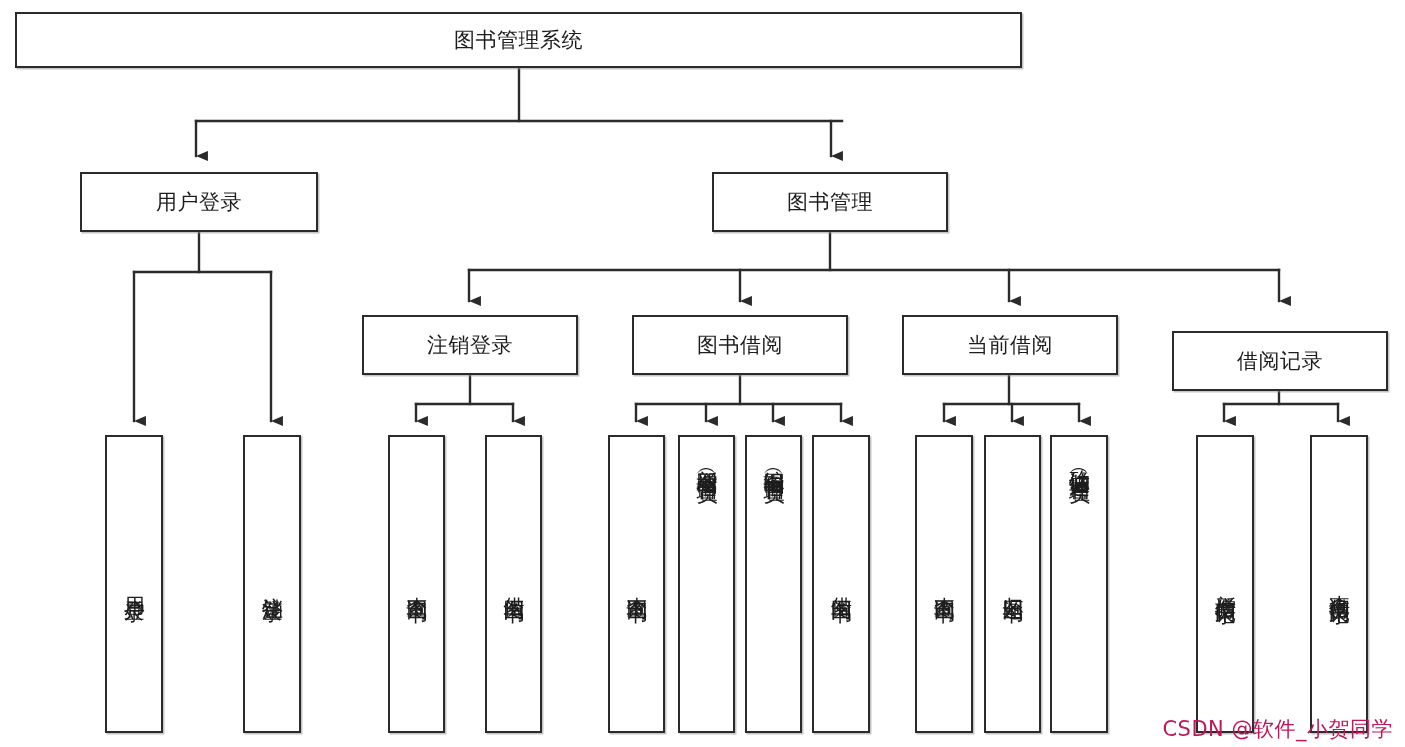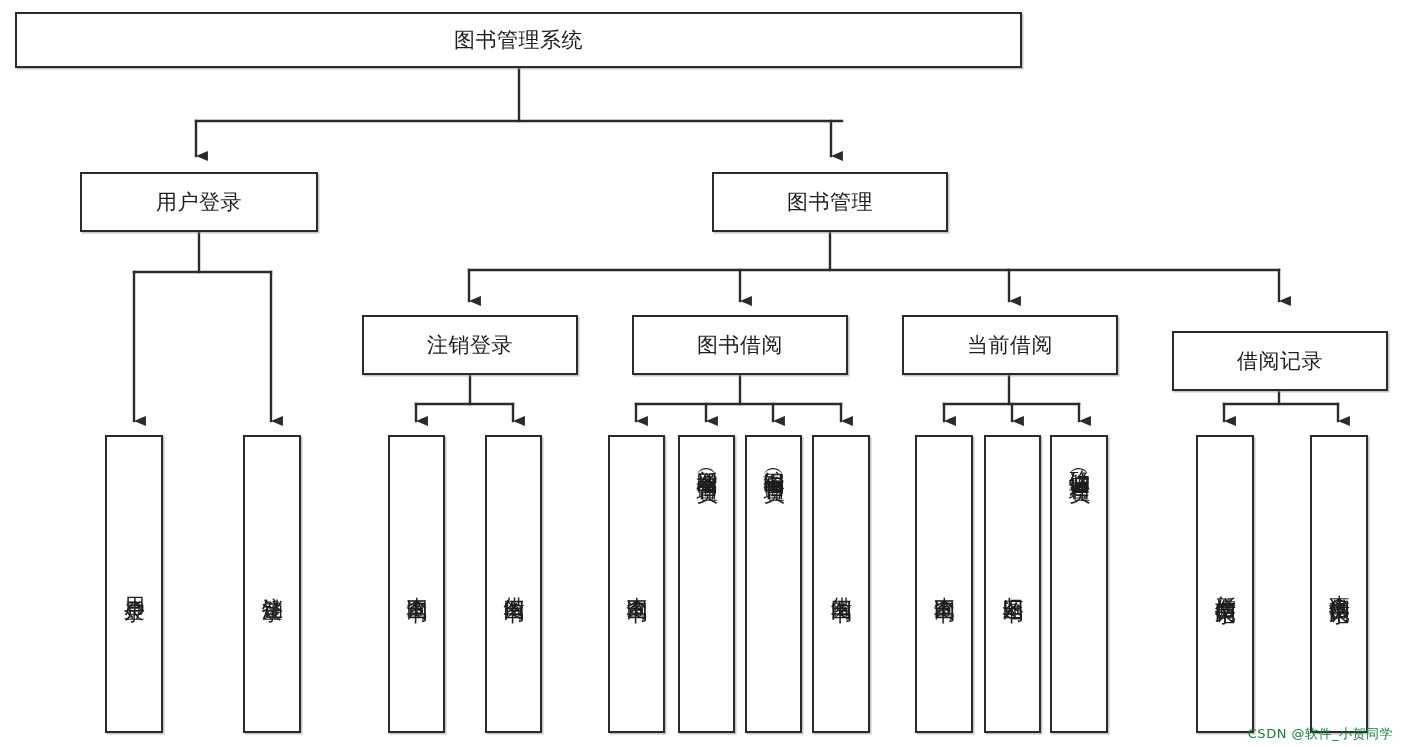--- a/index.html
+++ b/index.html
@@ -57,22 +57,22 @@
     white-space: nowrap;
   }
   .node.vert.centered {
     align-items: center;
     padding-top: 0;
   }
   #watermark {
     position: absolute;
     right: 12px;
     bottom: 4px;
-    font-size: 13px;
-    color: #15803d;
+    font-size: 21px;
+    color: #be185d;
     letter-spacing: 0.5px;
     white-space: nowrap;
     user-select: none;
   }
 </style>
 </head>
 <body>
 
 <div id="diagram-root">
 

